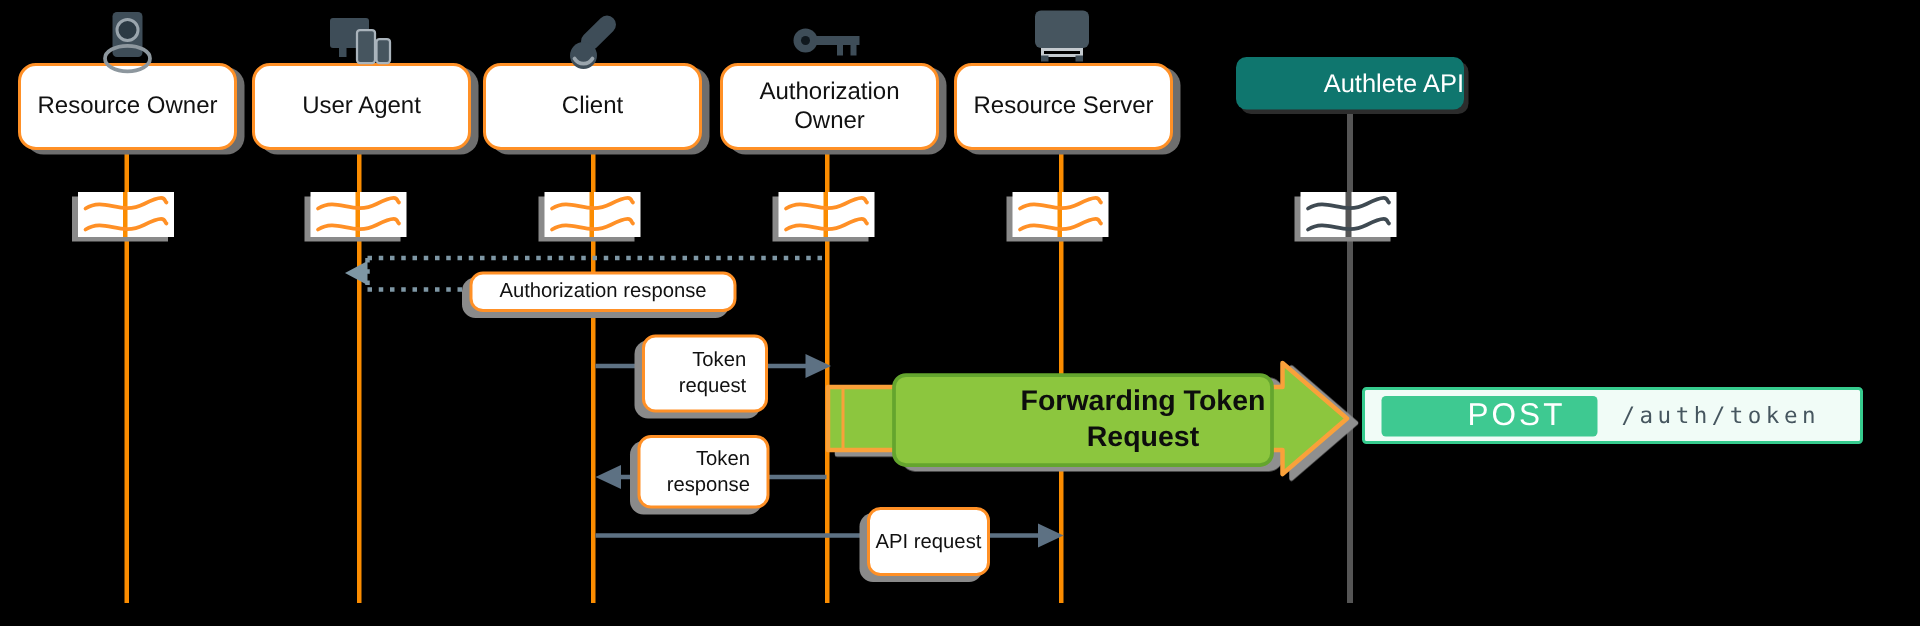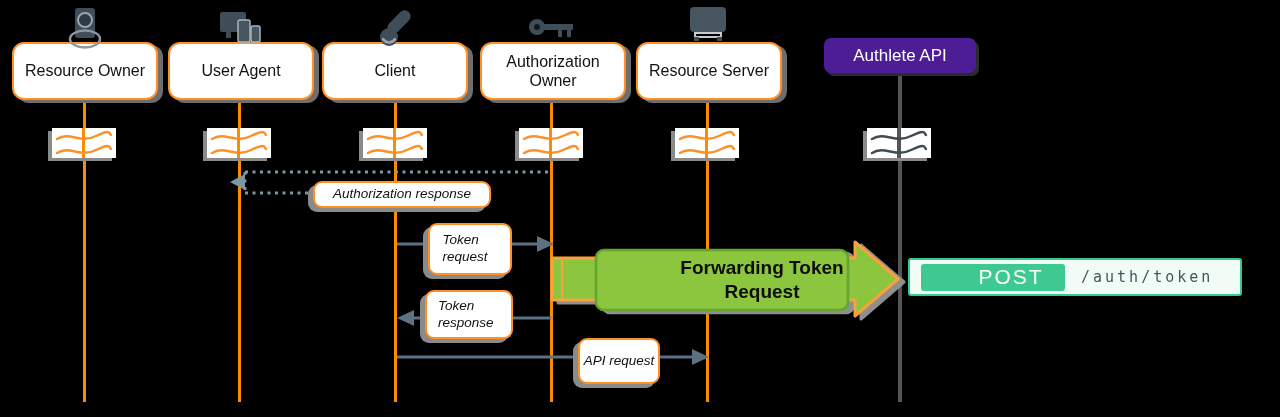--- a/index.html
+++ b/index.html
@@ -13,39 +13,38 @@
   
   .actor-box{
     position:absolute;top:42px;width:146px;height:58px;background:#ffffff;
     border:2.5px solid #ff9026;border-radius:12px;box-sizing:border-box;
     display:flex;align-items:center;justify-content:center;text-align:center;
     font-size:16px;color:#111;line-height:1.2;z-index:2;
     box-shadow:5px 3px 0 #6e6e6e;
   }
   .actor-icon{position:absolute;z-index:3;}
   .external-box{
-    position:absolute;left:824px;top:38px;width:152px;height:35px;background:#4c1d95;
-    border-radius:7px;display:flex;align-items:center;justify-content:center;
+    position:absolute;left:824px;top:38px;width:152px;height:35px;background:#0f766e;
+    border-radius:7px;display:flex;align-items:center;justify-content:flex-end;
     color:#fff;font-size:17px;z-index:2;box-shadow:3px 3px 0 #2c2c2c;
   }
   
   .break-mark{
     position:absolute;top:128px;width:64px;height:30px;background:#ffffff;z-index:3;
     box-shadow:-4px 3px 0 #8a8a8a;
   }
   .break-mark .bline{position:absolute;left:30px;top:0;width:3px;height:30px;background:#fb8c00;}
   .break-mark.external .bline{background:#555555;width:4px;}
   .break-mark svg{position:absolute;left:0;top:0;}
   
   .msg-label{
     position:absolute;background:#ffffff;border:2px solid #ff9026;border-radius:9px;
     box-sizing:border-box;display:flex;align-items:center;justify-content:center;
-    text-align:left;font-size:13.5px;color:#111;line-height:1.25;z-index:5;
+    text-align:right;font-size:13.5px;color:#111;line-height:1.25;z-index:5;
     box-shadow:-5px 4px 0 #8a8a8a;
-    font-style:italic;
   }
   #arrow-layer{position:absolute;left:0;top:0;z-index:4;pointer-events:none;}
   #green-arrow-svg{position:absolute;left:540px;top:235px;z-index:4;
     filter:drop-shadow(6px 3px 0 #8f8f8f);}
   #green-arrow-label{
     position:absolute;left:596px;top:250px;width:252px;height:60px;z-index:5;
     display:flex;align-items:center;justify-content:center;text-align:center;
     font-size:19px;font-weight:bold;color:#0d0d0d;line-height:1.25;margin-left:40px;
   }
   

